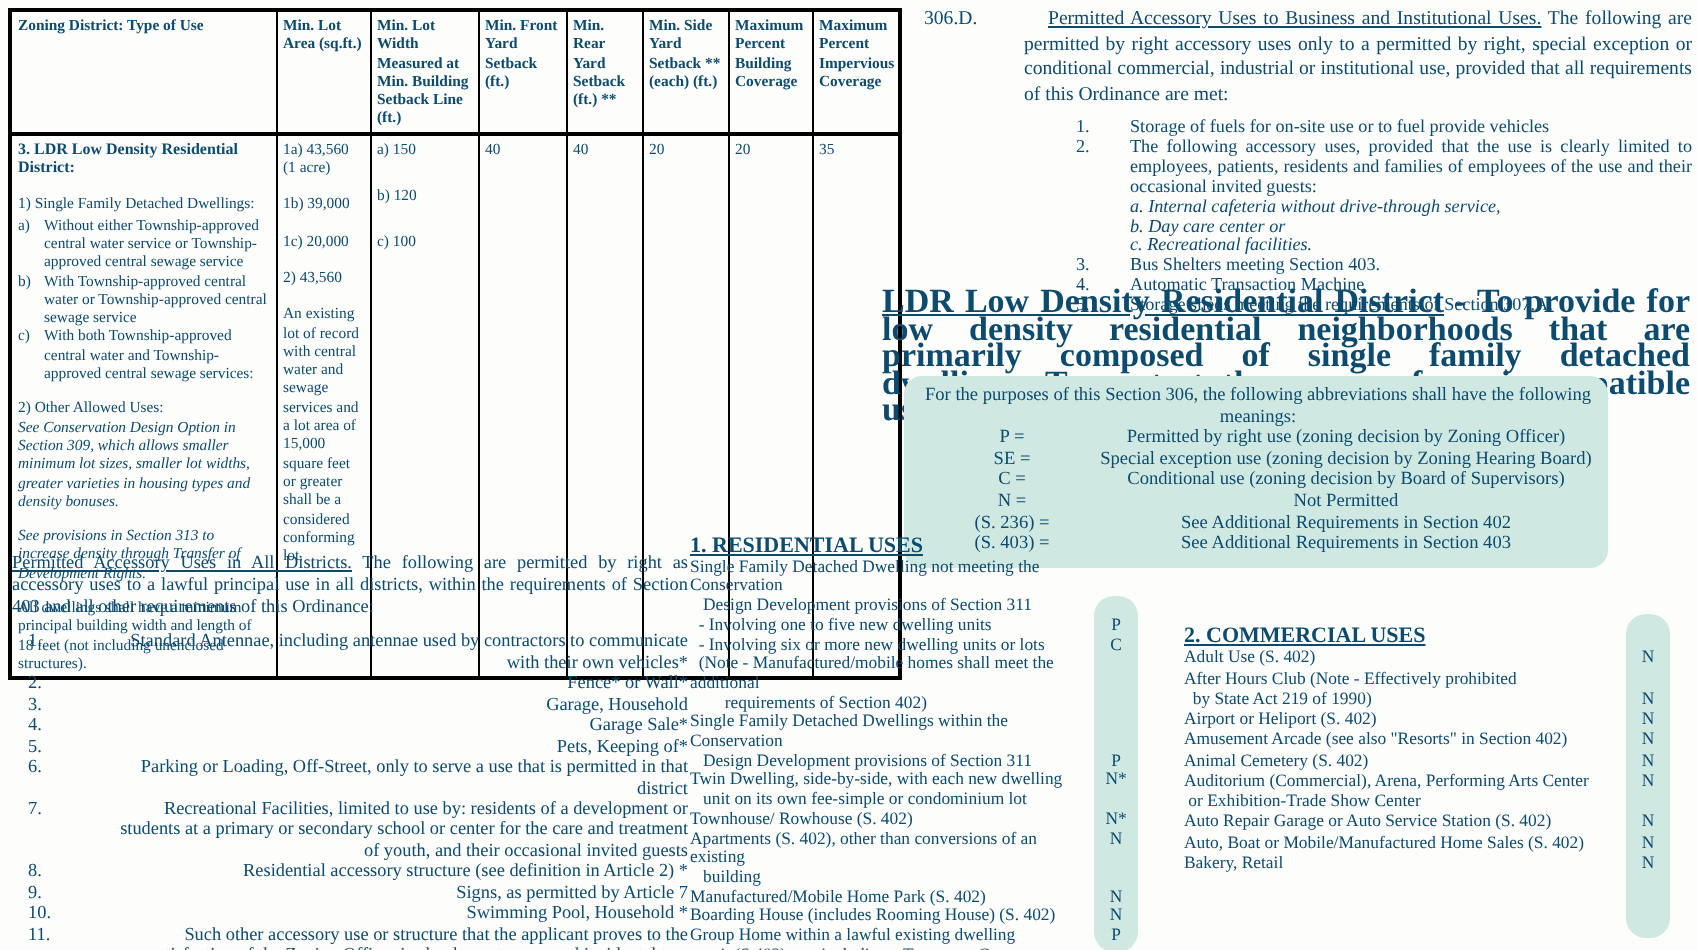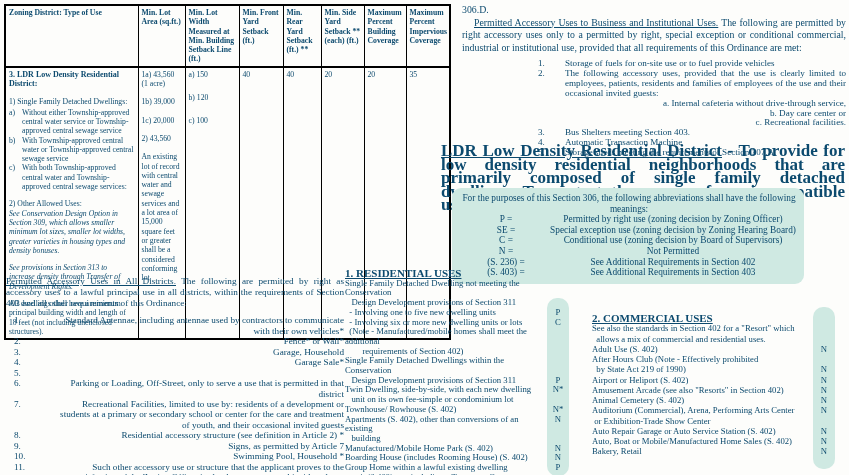--- a/index.html
+++ b/index.html
@@ -29,29 +29,29 @@
   .acc-section{position:absolute;left:6px;top:276px;width:338px;font-size:9.2px;line-height:10.8px;}
   .acc-head{text-decoration:underline;}
   .acc-intro{text-align:justify;}
   .acc-list{margin-top:7px;}
   .acc-row{display:flex;line-height:10.45px;}
   .acc-num{flex:none;width:48px;padding-left:8px;box-sizing:border-box;}
   .acc-text{flex:1;text-align:right;}
 
   
   .sec306d{position:absolute;left:462px;top:4px;width:384px;font-size:9.8px;line-height:12.5px;}
-  .d-head{display:flex;flex-direction:column;}
+  .d-head{display:flex;}
   .d-label{flex:none;width:50px;}
   .d-para{flex:1;text-align:justify;}
   .d-heading{text-decoration:underline;margin-left:12px;}
   .d-items{margin-top:5px;font-size:9.1px;line-height:9.9px;}
   .d-row{display:flex;margin-left:76px;}
   .d-num{flex:none;width:27px;}
   .d-body{flex:1;text-align:justify;}
-  .d-subs{white-space:pre-line;text-align:right;}
+  .d-subs{white-space:pre-line;text-align:left;font-style:italic;}
 
   
   .ldr{position:absolute;left:441px;top:144px;width:404px;font-size:17px;line-height:13.6px;
        text-align:justify;font-weight:bold;}
   .ldr-heading{text-decoration:underline;}
 
   
   .abbr-box{position:absolute;left:452px;top:188px;width:352px;box-sizing:border-box;
             background:#cfe9e2;border-radius:9px;padding:5px 8px 6px 10px;
             font-size:9.3px;line-height:10.6px;text-align:center;}
@@ -176,20 +176,21 @@
           <span class="acc-text">Garage, Household</span>
         </div>
 
         <div class="acc-row">
           <span class="acc-num">4.</span>
           <span class="acc-text">Garage Sale*</span>
         </div>
 
         <div class="acc-row">
           <span class="acc-num">5.</span>
+          <span class="acc-text">Pets, Keeping of*</span>
         </div>
 
         <div class="acc-row">
           <span class="acc-num">6.</span>
           <span class="acc-text">Parking or Loading, Off-Street, only to serve a use that is permitted in that district</span>
         </div>
 
         <div class="acc-row">
           <span class="acc-num">7.</span>
           <span class="acc-text">Recreational Facilities, limited to use by:  residents of a development or students at a primary or secondary school or center for the care and treatment of youth, and their occasional invited guests</span>
@@ -373,22 +374,20 @@
 &nbsp;&nbsp;&nbsp;unit (S.402), not including a Treatment Center</span>
           <span class="use-status">P</span>
         </div>
 
       </div>
   </div>
 
   <div class="use-section com-section">
     <div class="status-pill com-pill"></div>
     <div class="use-heading">2. COMMERCIAL USES</div>
-    <div class="use-note">See also the standards in Section 402 for a "Resort" which
-&nbsp;&nbsp;allows a mix of commercial and residential uses.</div>
     <div>
 
         <div class="use-row">
           <span class="use-text">Adult Use (S. 402)</span>
           <span class="use-status">N</span>
         </div>
 
         <div class="use-row align-end">
           <span class="use-text">After Hours Club (Note - Effectively prohibited
 &nbsp;&nbsp;by State Act 219 of 1990)</span>

